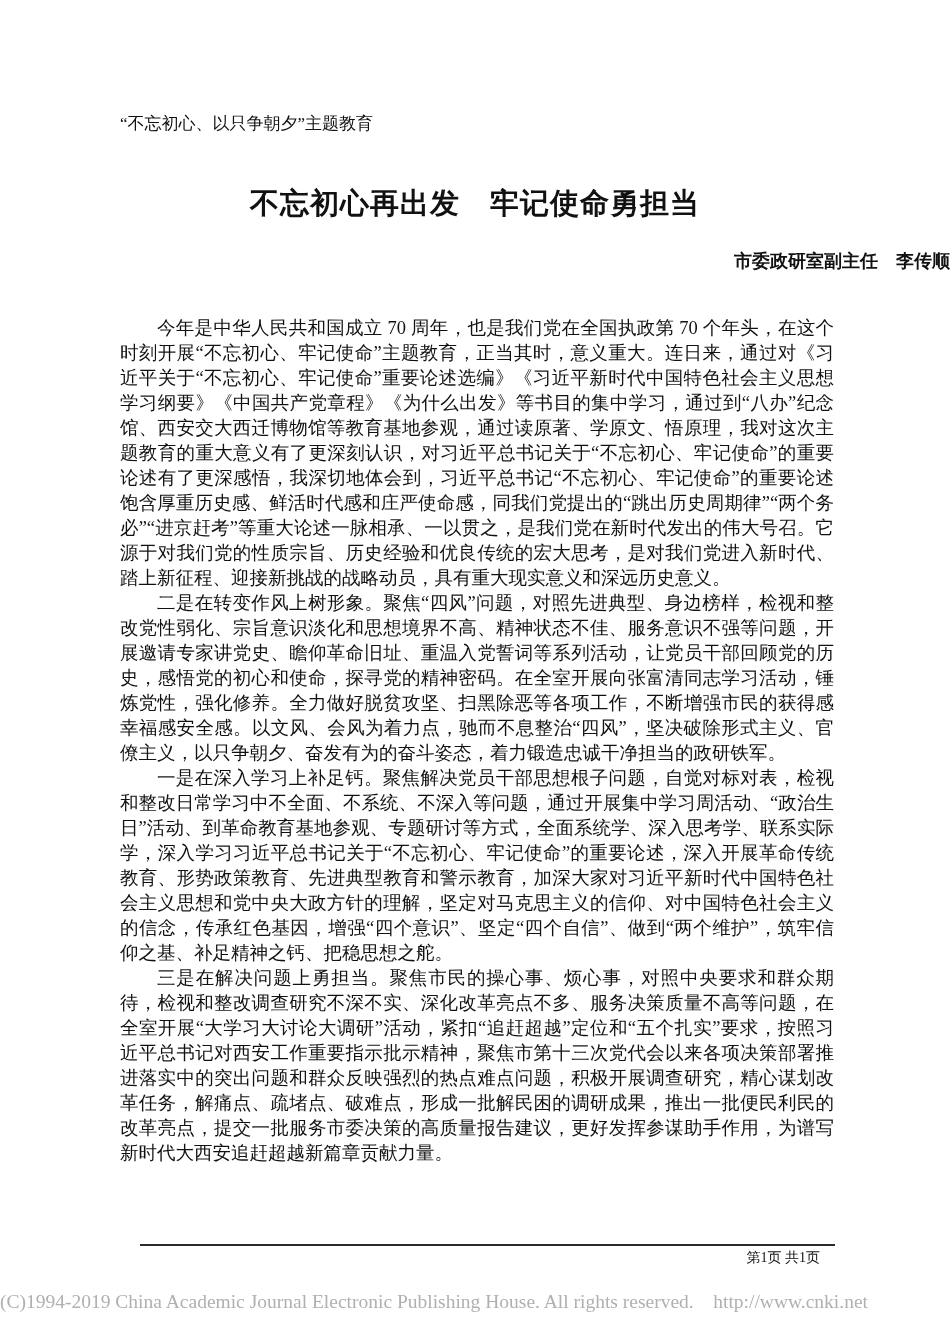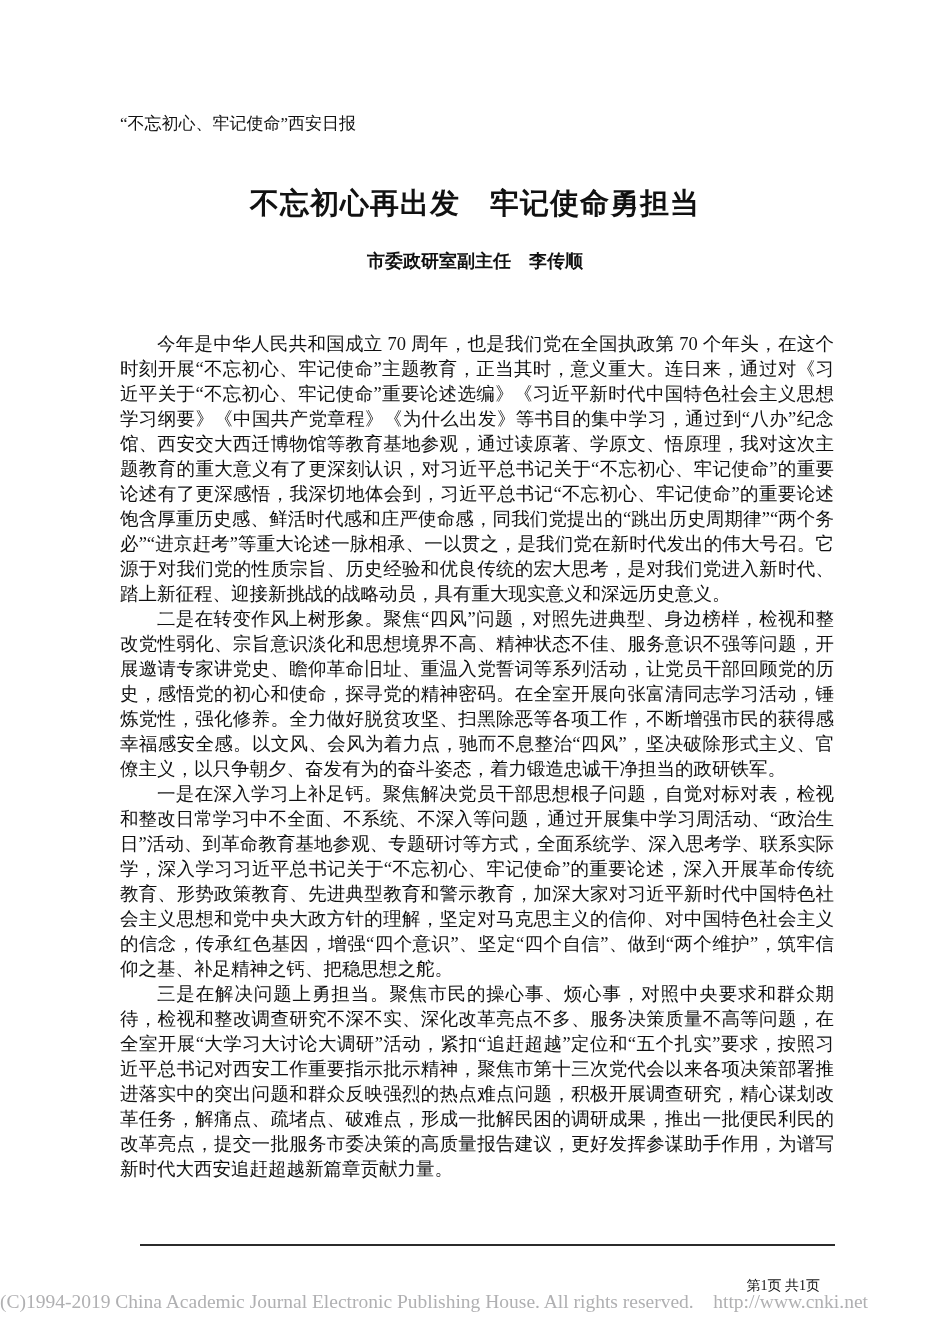--- a/index.html
+++ b/index.html
@@ -35,49 +35,49 @@
     text-align: center;
     font-size: 29px;
     font-weight: bold;
     letter-spacing: 1px;
   }
   .doc-author {
     position: absolute;
     left: 0;
     top: 249px;
     width: 100%;
-    text-align: center;
+    text-align: right;
     font-size: 18px;
     font-weight: bold;
   }
   .doc-body {
     position: absolute;
     left: 120px;
-    top: 332px;
+    top: 316px;
     width: 714px;
     font-size: 18.5px;
     line-height: 25px;
     text-align: justify;
   }
   .doc-body p {
     margin: 0;
     text-indent: 2em;
   }
   .footer-rule {
     position: absolute;
     left: 140px;
     top: 1244px;
     width: 695px;
     height: 0;
     border-top: 2px solid #2b2b2b;
   }
   .page-indicator {
     position: absolute;
     right: 130px;
-    top: 1277px;
+    top: 1249px;
     font-size: 14px;
     color: #111111;
     font-family: "Liberation Serif", "DejaVu Serif", serif;
   }
   .copyright-line {
     position: absolute;
     left: 0;
     top: 1291px;
     width: 100%;
     text-align: left;
@@ -86,21 +86,21 @@
     white-space: pre;
     font-family: "Liberation Serif", "DejaVu Serif", serif;
   }
 </style>
 </head>
 <body>
 
 <div class="page">
 
   <div class="doc-header">
-    <div class="line">“不忘初心、牢记使命”西安日报</div>
+    <div class="line">“不忘初心、以只争朝夕”主题教育</div>
   </div>
 
   <div class="doc-title">不忘初心再出发　牢记使命勇担当</div>
 
   <div class="doc-author">市委政研室副主任　李传顺</div>
 
   <div class="doc-body">
     <p>今年是中华人民共和国成立 70 周年，也是我们党在全国执政第 70 个年头，在这个时刻开展“不忘初心、牢记使命”主题教育，正当其时，意义重大。连日来，通过对《习近平关于“不忘初心、牢记使命”重要论述选编》《习近平新时代中国特色社会主义思想学习纲要》《中国共产党章程》《为什么出发》等书目的集中学习，通过到“八办”纪念馆、西安交大西迁博物馆等教育基地参观，通过读原著、学原文、悟原理，我对这次主题教育的重大意义有了更深刻认识，对习近平总书记关于“不忘初心、牢记使命”的重要论述有了更深感悟，我深切地体会到，习近平总书记“不忘初心、牢记使命”的重要论述饱含厚重历史感、鲜活时代感和庄严使命感，同我们党提出的“跳出历史周期律”“两个务必”“进京赶考”等重大论述一脉相承、一以贯之，是我们党在新时代发出的伟大号召。它源于对我们党的性质宗旨、历史经验和优良传统的宏大思考，是对我们党进入新时代、踏上新征程、迎接新挑战的战略动员，具有重大现实意义和深远历史意义。</p>
     <p>二是在转变作风上树形象。聚焦“四风”问题，对照先进典型、身边榜样，检视和整改党性弱化、宗旨意识淡化和思想境界不高、精神状态不佳、服务意识不强等问题，开展邀请专家讲党史、瞻仰革命旧址、重温入党誓词等系列活动，让党员干部回顾党的历史，感悟党的初心和使命，探寻党的精神密码。在全室开展向张富清同志学习活动，锤炼党性，强化修养。全力做好脱贫攻坚、扫黑除恶等各项工作，不断增强市民的获得感幸福感安全感。以文风、会风为着力点，驰而不息整治“四风”，坚决破除形式主义、官僚主义，以只争朝夕、奋发有为的奋斗姿态，着力锻造忠诚干净担当的政研铁军。</p>
     <p>一是在深入学习上补足钙。聚焦解决党员干部思想根子问题，自觉对标对表，检视和整改日常学习中不全面、不系统、不深入等问题，通过开展集中学习周活动、“政治生日”活动、到革命教育基地参观、专题研讨等方式，全面系统学、深入思考学、联系实际学，深入学习习近平总书记关于“不忘初心、牢记使命”的重要论述，深入开展革命传统教育、形势政策教育、先进典型教育和警示教育，加深大家对习近平新时代中国特色社会主义思想和党中央大政方针的理解，坚定对马克思主义的信仰、对中国特色社会主义的信念，传承红色基因，增强“四个意识”、坚定“四个自信”、做到“两个维护”，筑牢信仰之基、补足精神之钙、把稳思想之舵。</p>

